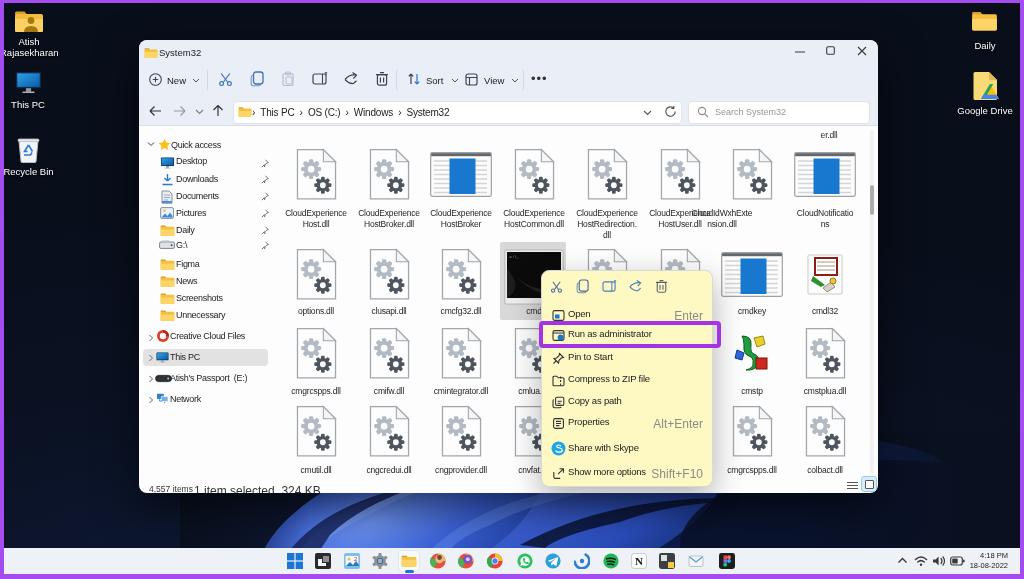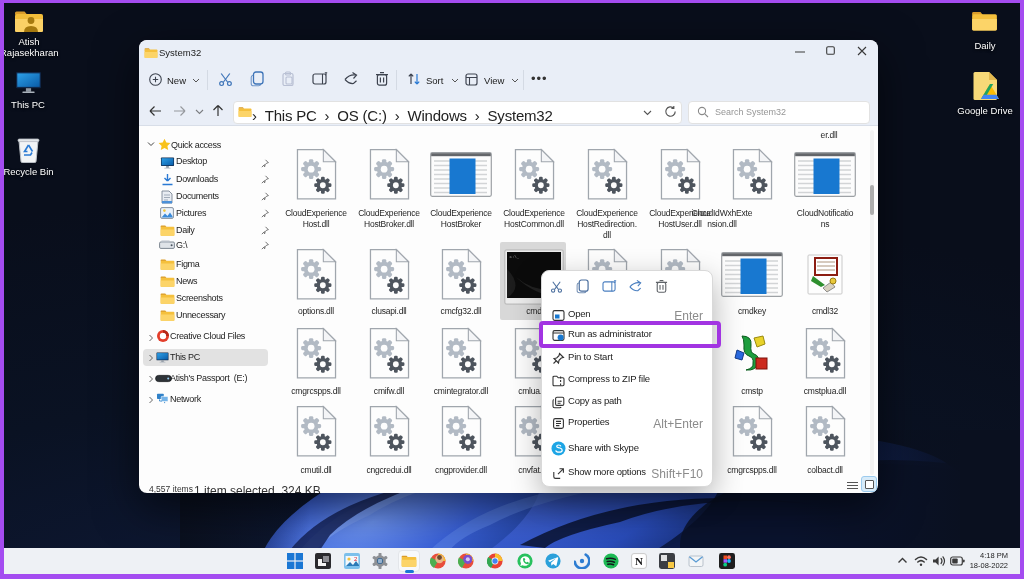--- a/index.html
+++ b/index.html
@@ -7,21 +7,21 @@
 body{font-family:"Liberation Sans",sans-serif;background:#0c1324;position:relative}
 .ab{position:absolute}
 #desk{position:absolute;inset:0;background:radial-gradient(115% 85% at 38% 118%, #11204a 0%, #0d1731 30%, #0a1223 60%, #090e1b 100%)}
 .dlab{position:absolute;color:#fff;font-size:9.5px;line-height:11px;text-align:center;text-shadow:0 1px 3px rgba(0,0,0,.95)}
 #win{position:absolute;left:139px;top:40px;width:739px;height:453px;background:#fdfdfd;border-radius:8px;box-shadow:0 14px 44px rgba(0,0,0,.6);z-index:5;overflow:hidden}
 #chrome{position:absolute;left:0;top:0;width:739px;height:86px;background:#e9eef7;border-radius:8px 8px 0 0;border-bottom:1px solid #d8dee8}
 .tbtxt{font-size:9.5px;color:#1b1b1b}
 .glabel{position:absolute;font-size:8.5px;letter-spacing:-.2px;line-height:11px;color:#1f1f1f;text-align:center;width:86px}
 .mi{position:absolute;font-size:9.5px;letter-spacing:-.2px;color:#1b1b1b}
 .msc{position:absolute;font-size:12px;color:#8b8b8b;right:9px}
-#menu{position:absolute;left:541px;top:270px;width:172px;height:217px;background:#ffffff;border:1px solid #d9d9d9;border-radius:8px;box-shadow:0 10px 30px rgba(0,0,0,.3);z-index:8}
+#menu{position:absolute;left:541px;top:270px;width:172px;height:217px;background:#fef9c3;border:1px solid #d9d9d9;border-radius:8px;box-shadow:0 10px 30px rgba(0,0,0,.3);z-index:8}
 #hl{position:absolute;left:539px;top:321px;width:182px;height:27px;border:4.5px solid #a234e2;border-radius:4px;z-index:9}
 #taskbar{position:absolute;left:0;top:548px;width:1024px;height:26px;background:#eef1f5;z-index:6}
 #frame{position:absolute;inset:0;border-top:3px solid #a44cf0;border-left:4px solid #a44cf0;border-right:4px solid #a44cf0;border-bottom:5px solid #a44cf0;z-index:20;pointer-events:none}
 .sbi{position:absolute;font-size:9px;letter-spacing:-.3px;color:#1c1c1c;white-space:nowrap}
 .ticon{position:absolute;top:553px;width:16px;height:16px;z-index:7}
 </style>
 </head>
 <body>
 <div id="desk"></div>
 <svg class="ab" style="left:0;top:430px;z-index:1" width="1024" height="120" viewBox="0 0 1024 120">
@@ -383,21 +383,21 @@
  <svg class="ab" style="left:56px;top:69px" width="9" height="6" viewBox="0 0 9 6" opacity=".6">
       <path d="M1,1 L4.5,4.5 L8,1" stroke="#333" stroke-width="1.1" fill="none"></path>
     </svg>
  <svg class="ab" style="left:73px;top:64px" width="12" height="13" viewBox="0 0 12 13">
       <path d="M6,12 V1.5 M6,1.5 L1.5,6 M6,1.5 L10.5,6" stroke="#333" stroke-width="1.2" fill="none"></path>
     </svg>
  <div class="ab" style="left:94px;top:61px;width:449px;height:23px;background:#fff;border:1px solid #e2e2e2;border-radius:4px"></div>
  <svg class="ab" style="left:99px;top:66px" width="14" height="12" viewBox="0 0 24 20">
       <use href="#fold"></use>
     </svg>
- <div class="ab" style="left:113px;top:67px;font-size:15px;letter-spacing:-.2px;color:#222">›&nbsp;&nbsp;This PC&nbsp;&nbsp;›&nbsp;&nbsp;OS (C:)&nbsp;&nbsp;›&nbsp;&nbsp;Windows&nbsp;&nbsp;›&nbsp;&nbsp;System32</div>
+ <div class="ab" style="left:113px;top:67px;font-size:10px;letter-spacing:-.2px;color:#222">›&nbsp;&nbsp;This PC&nbsp;&nbsp;›&nbsp;&nbsp;OS (C:)&nbsp;&nbsp;›&nbsp;&nbsp;Windows&nbsp;&nbsp;›&nbsp;&nbsp;System32</div>
  <svg class="ab" style="left:504px;top:70px" width="9" height="6" viewBox="0 0 9 6">
       <path d="M1,1 L4.5,4.5 L8,1" stroke="#555" stroke-width="1.1" fill="none"></path>
     </svg>
  <svg class="ab" style="left:525px;top:65px" width="13" height="13" viewBox="0 0 13 13">
       <path d="M11.2,6.5 a4.7,4.7 0 1 1 -1.4-3.3 M9.8,1 v2.4 h-2.4" stroke="#555" stroke-width="1.2" fill="none"></path>
     </svg>
  <div class="ab" style="left:549px;top:61px;width:182px;height:23px;background:#fff;border:1px solid #e2e2e2;border-radius:4px"></div>
  <svg class="ab" style="left:558px;top:66px" width="12" height="12" viewBox="0 0 12 12">
       <circle cx="5" cy="5" r="3.6" fill="none" stroke="#8a8a8a" stroke-width="1.1"></circle>
       <path d="M7.8,7.8 L11,11" stroke="#8a8a8a" stroke-width="1.1"></path>

